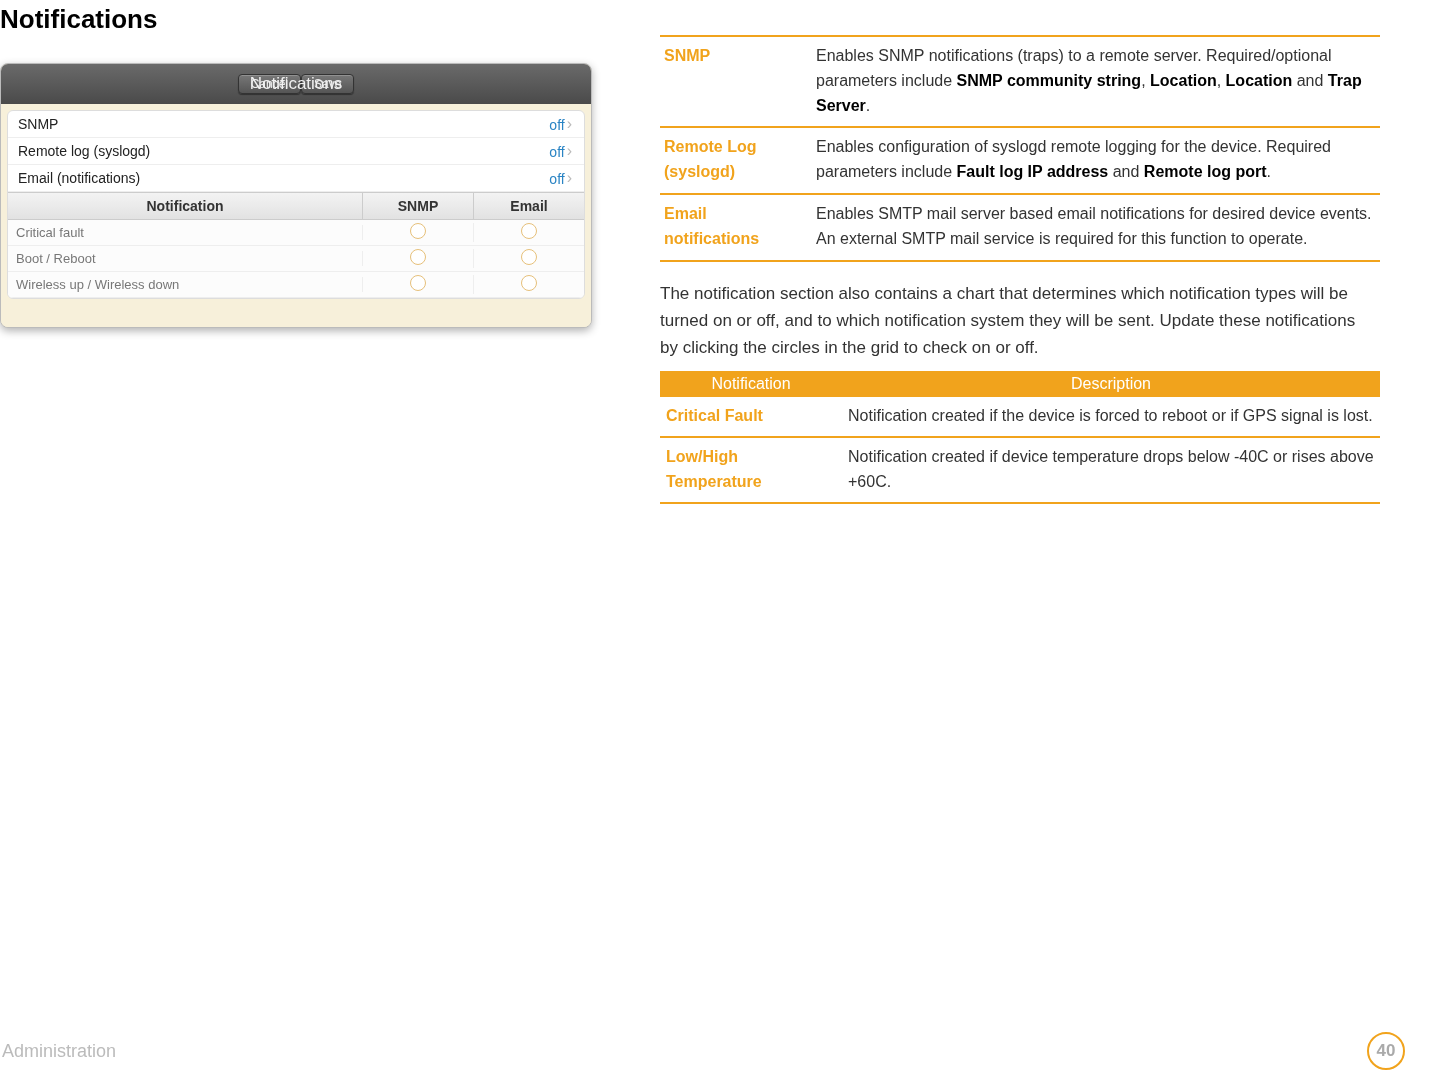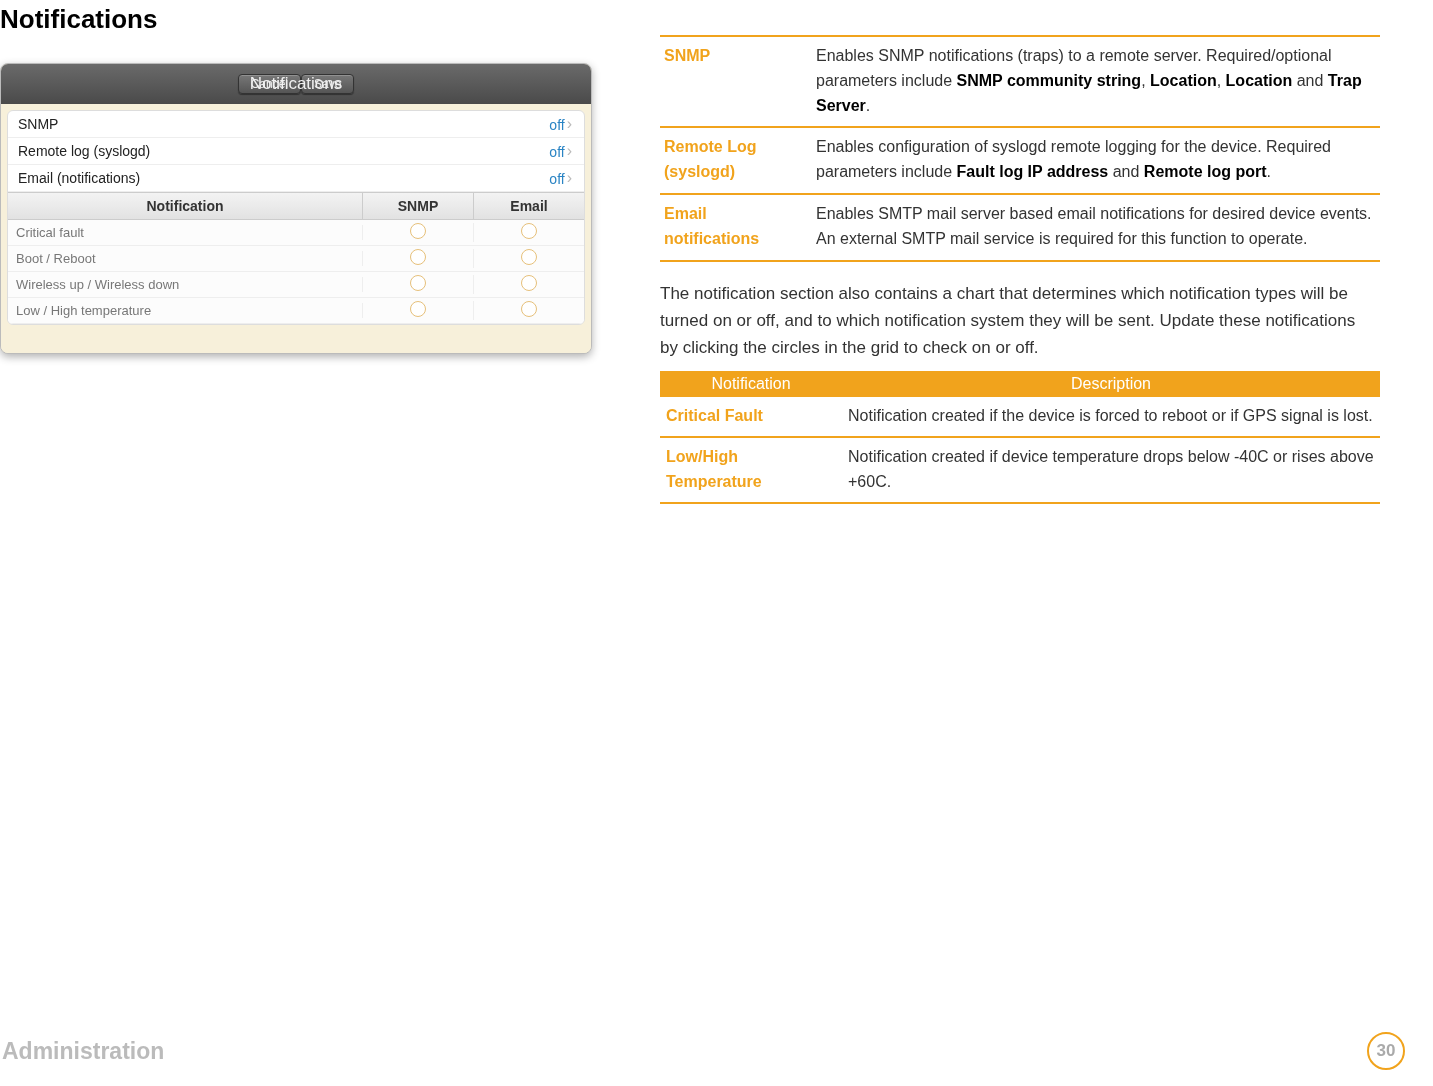--- a/index.html
+++ b/index.html
@@ -180,22 +180,22 @@
     position: absolute;
     bottom: 16px;
     left: 0; right: 0;
     display: flex;
     justify-content: space-between;
     align-items: center;
     padding: 0 28px 0 2px;
   }
   .footer-left {
     color: #bbb;
-    font-size: 23px;
-    font-weight: bold;
+    font-size: 18px;
+    font-weight: normal;
   }
   .page-num {
     width: 34px; height: 34px;
     border: 2px solid #f1a31c;
     border-radius: 50%;
     display:flex; align-items:center; justify-content:center;
     color:#aaa;
     font-size: 17px;
     font-weight:bold;
   }
@@ -250,25 +250,20 @@
         <div class="grid-row">
           <div class="gc-notif">Boot / Reboot</div>
           <div class="gc-snmp"><span class="radio-off"></span></div>
           <div class="gc-email"><span class="radio-off"></span></div>
         </div>
         <div class="grid-row">
           <div class="gc-notif">Wireless up / Wireless down</div>
           <div class="gc-snmp"><span class="radio-off"></span></div>
           <div class="gc-email"><span class="radio-off"></span></div>
         </div>
-        <div class="grid-row">
-          <div class="gc-notif">Low / High temperature</div>
-          <div class="gc-snmp"><span class="radio-off"></span></div>
-          <div class="gc-email"><span class="radio-off"></span></div>
-        </div>
       </div>
       <div class="panel-footer"></div>
     </div>
   </div>
 
   <div class="right-col">
     <table class="def-table">
       <tbody id="def-tbody">
           <tr>
             <td class="def-label">SNMP</td>
@@ -306,14 +301,14 @@
             <td class="notif-label">Low/High Temperature</td>
             <td class="notif-desc">Notification created if device temperature drops below -40C or rises above +60C.</td>
           </tr>
         </tbody>
     </table>
   </div>
 </div>
 
 <div class="footer">
   <div class="footer-left">Administration</div>
-  <div class="page-num">30</div>
+  <div class="page-num">40</div>
 </div>
 
 </body></html>

